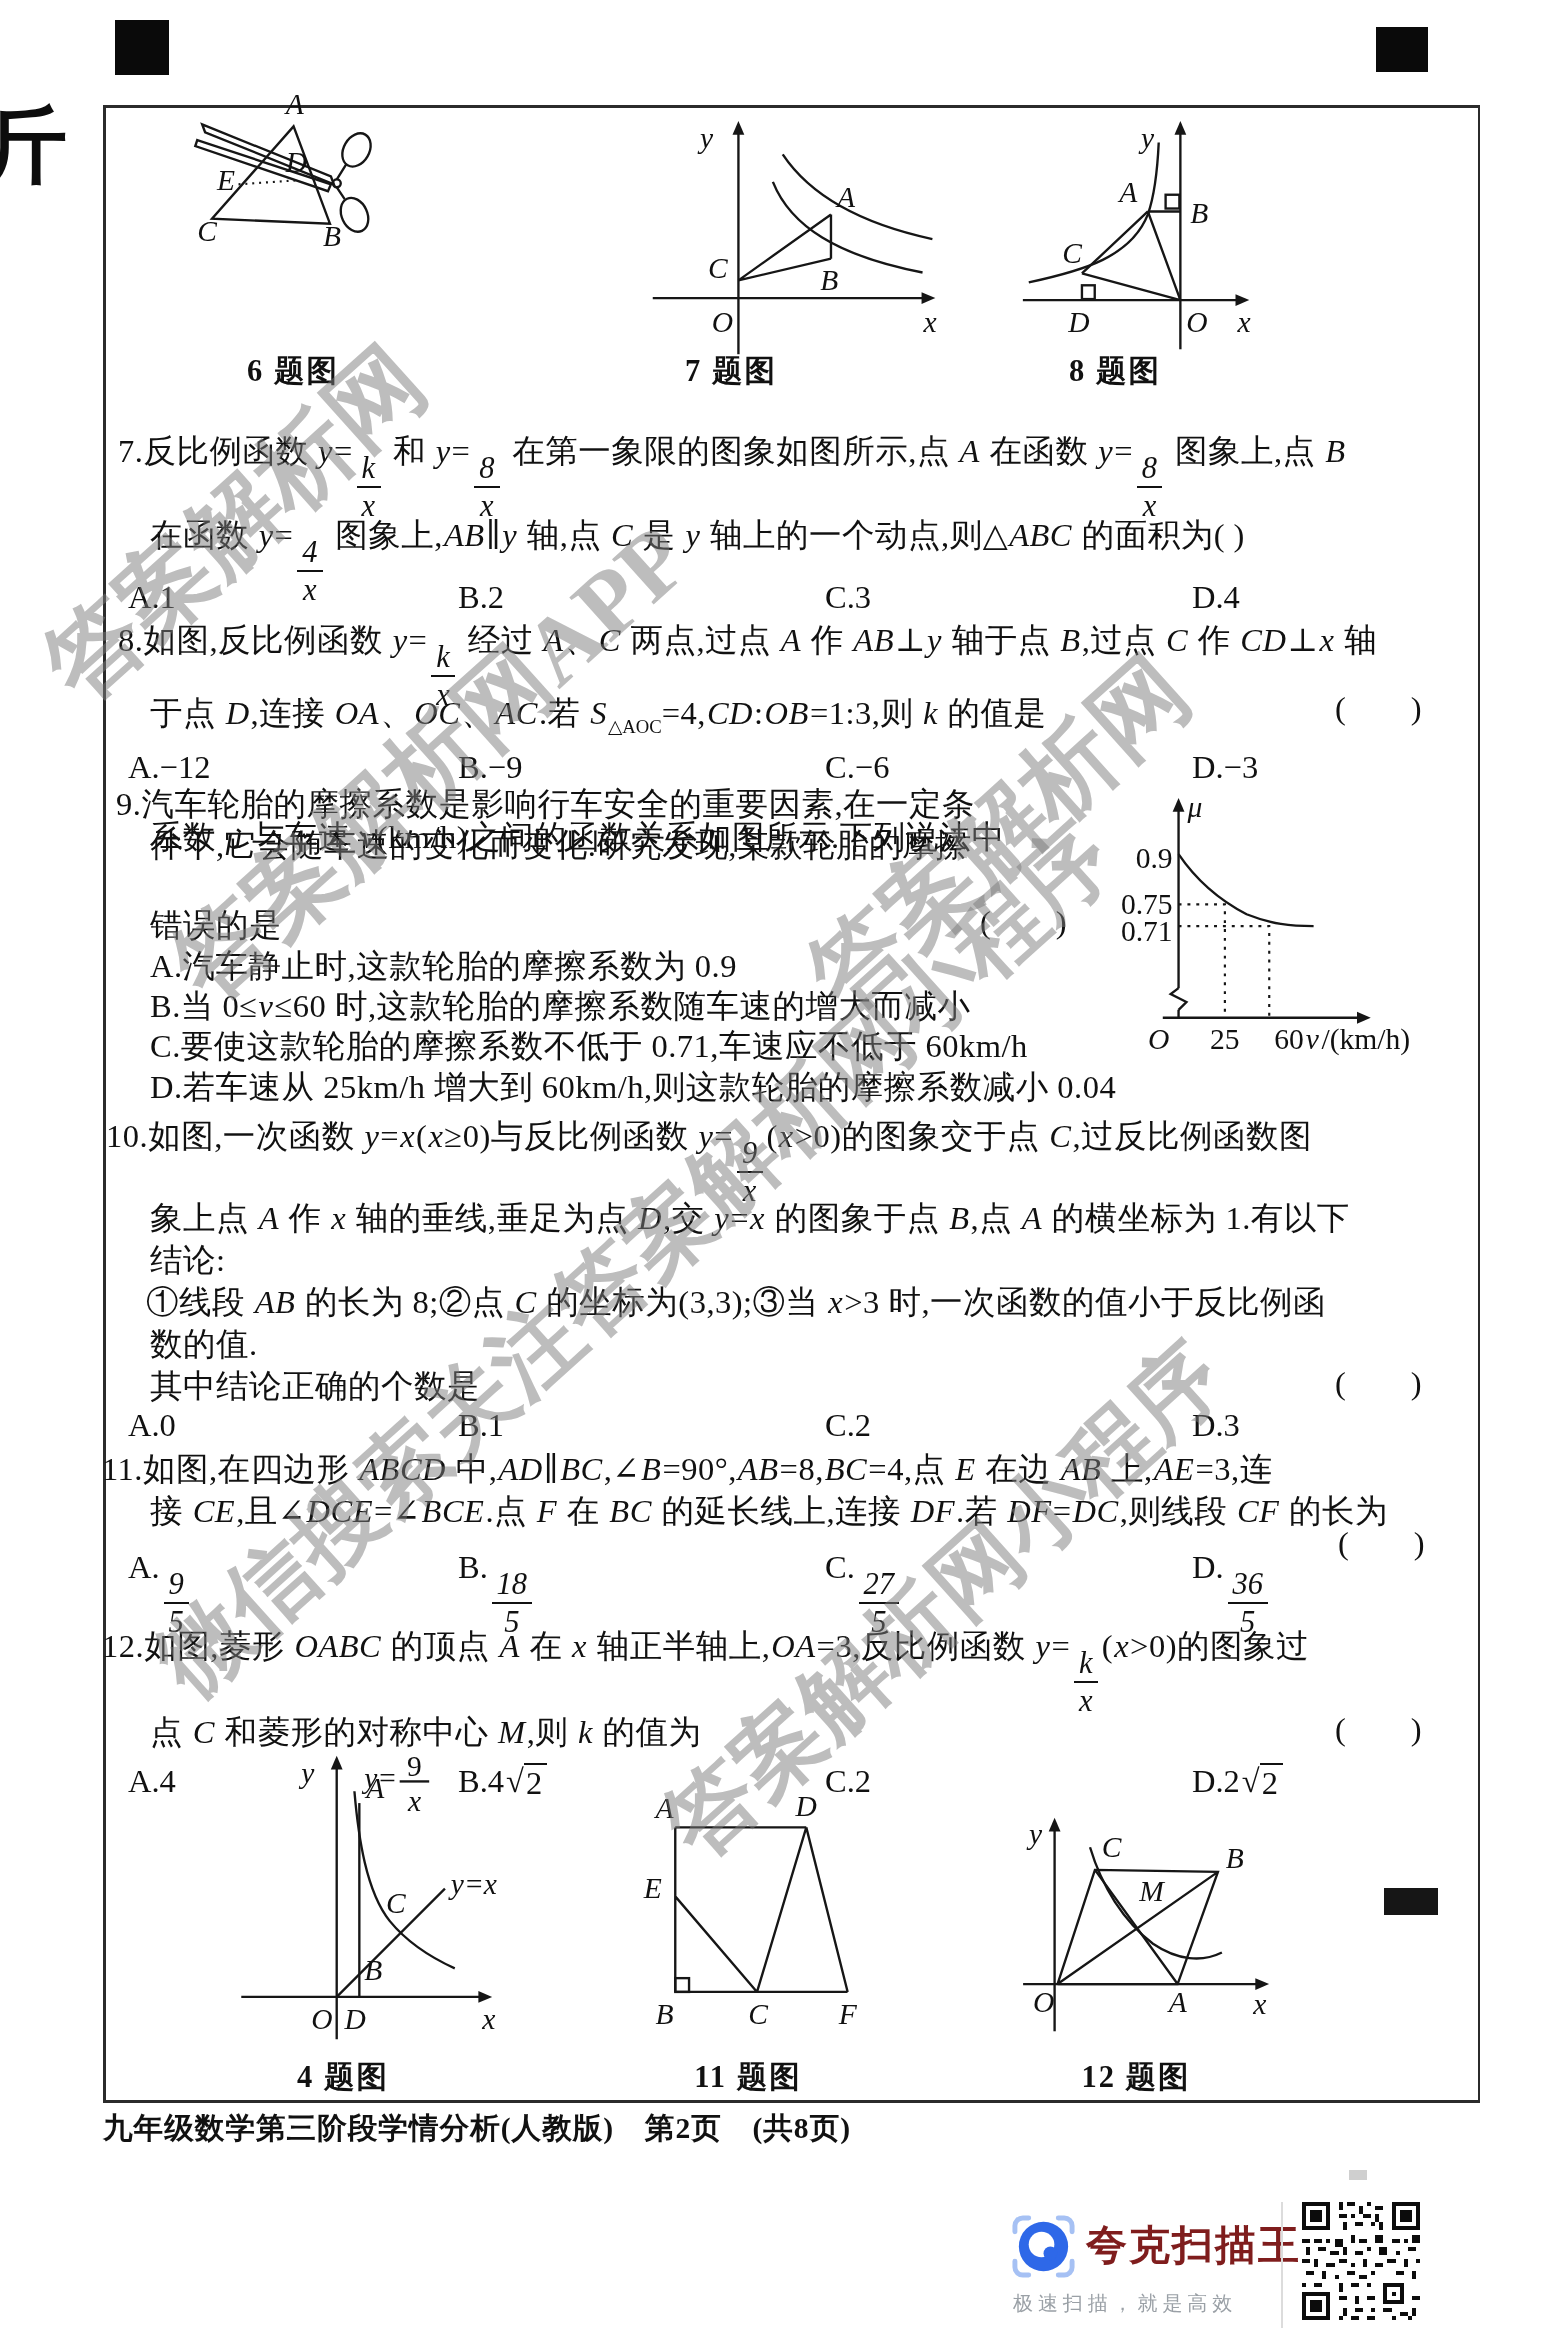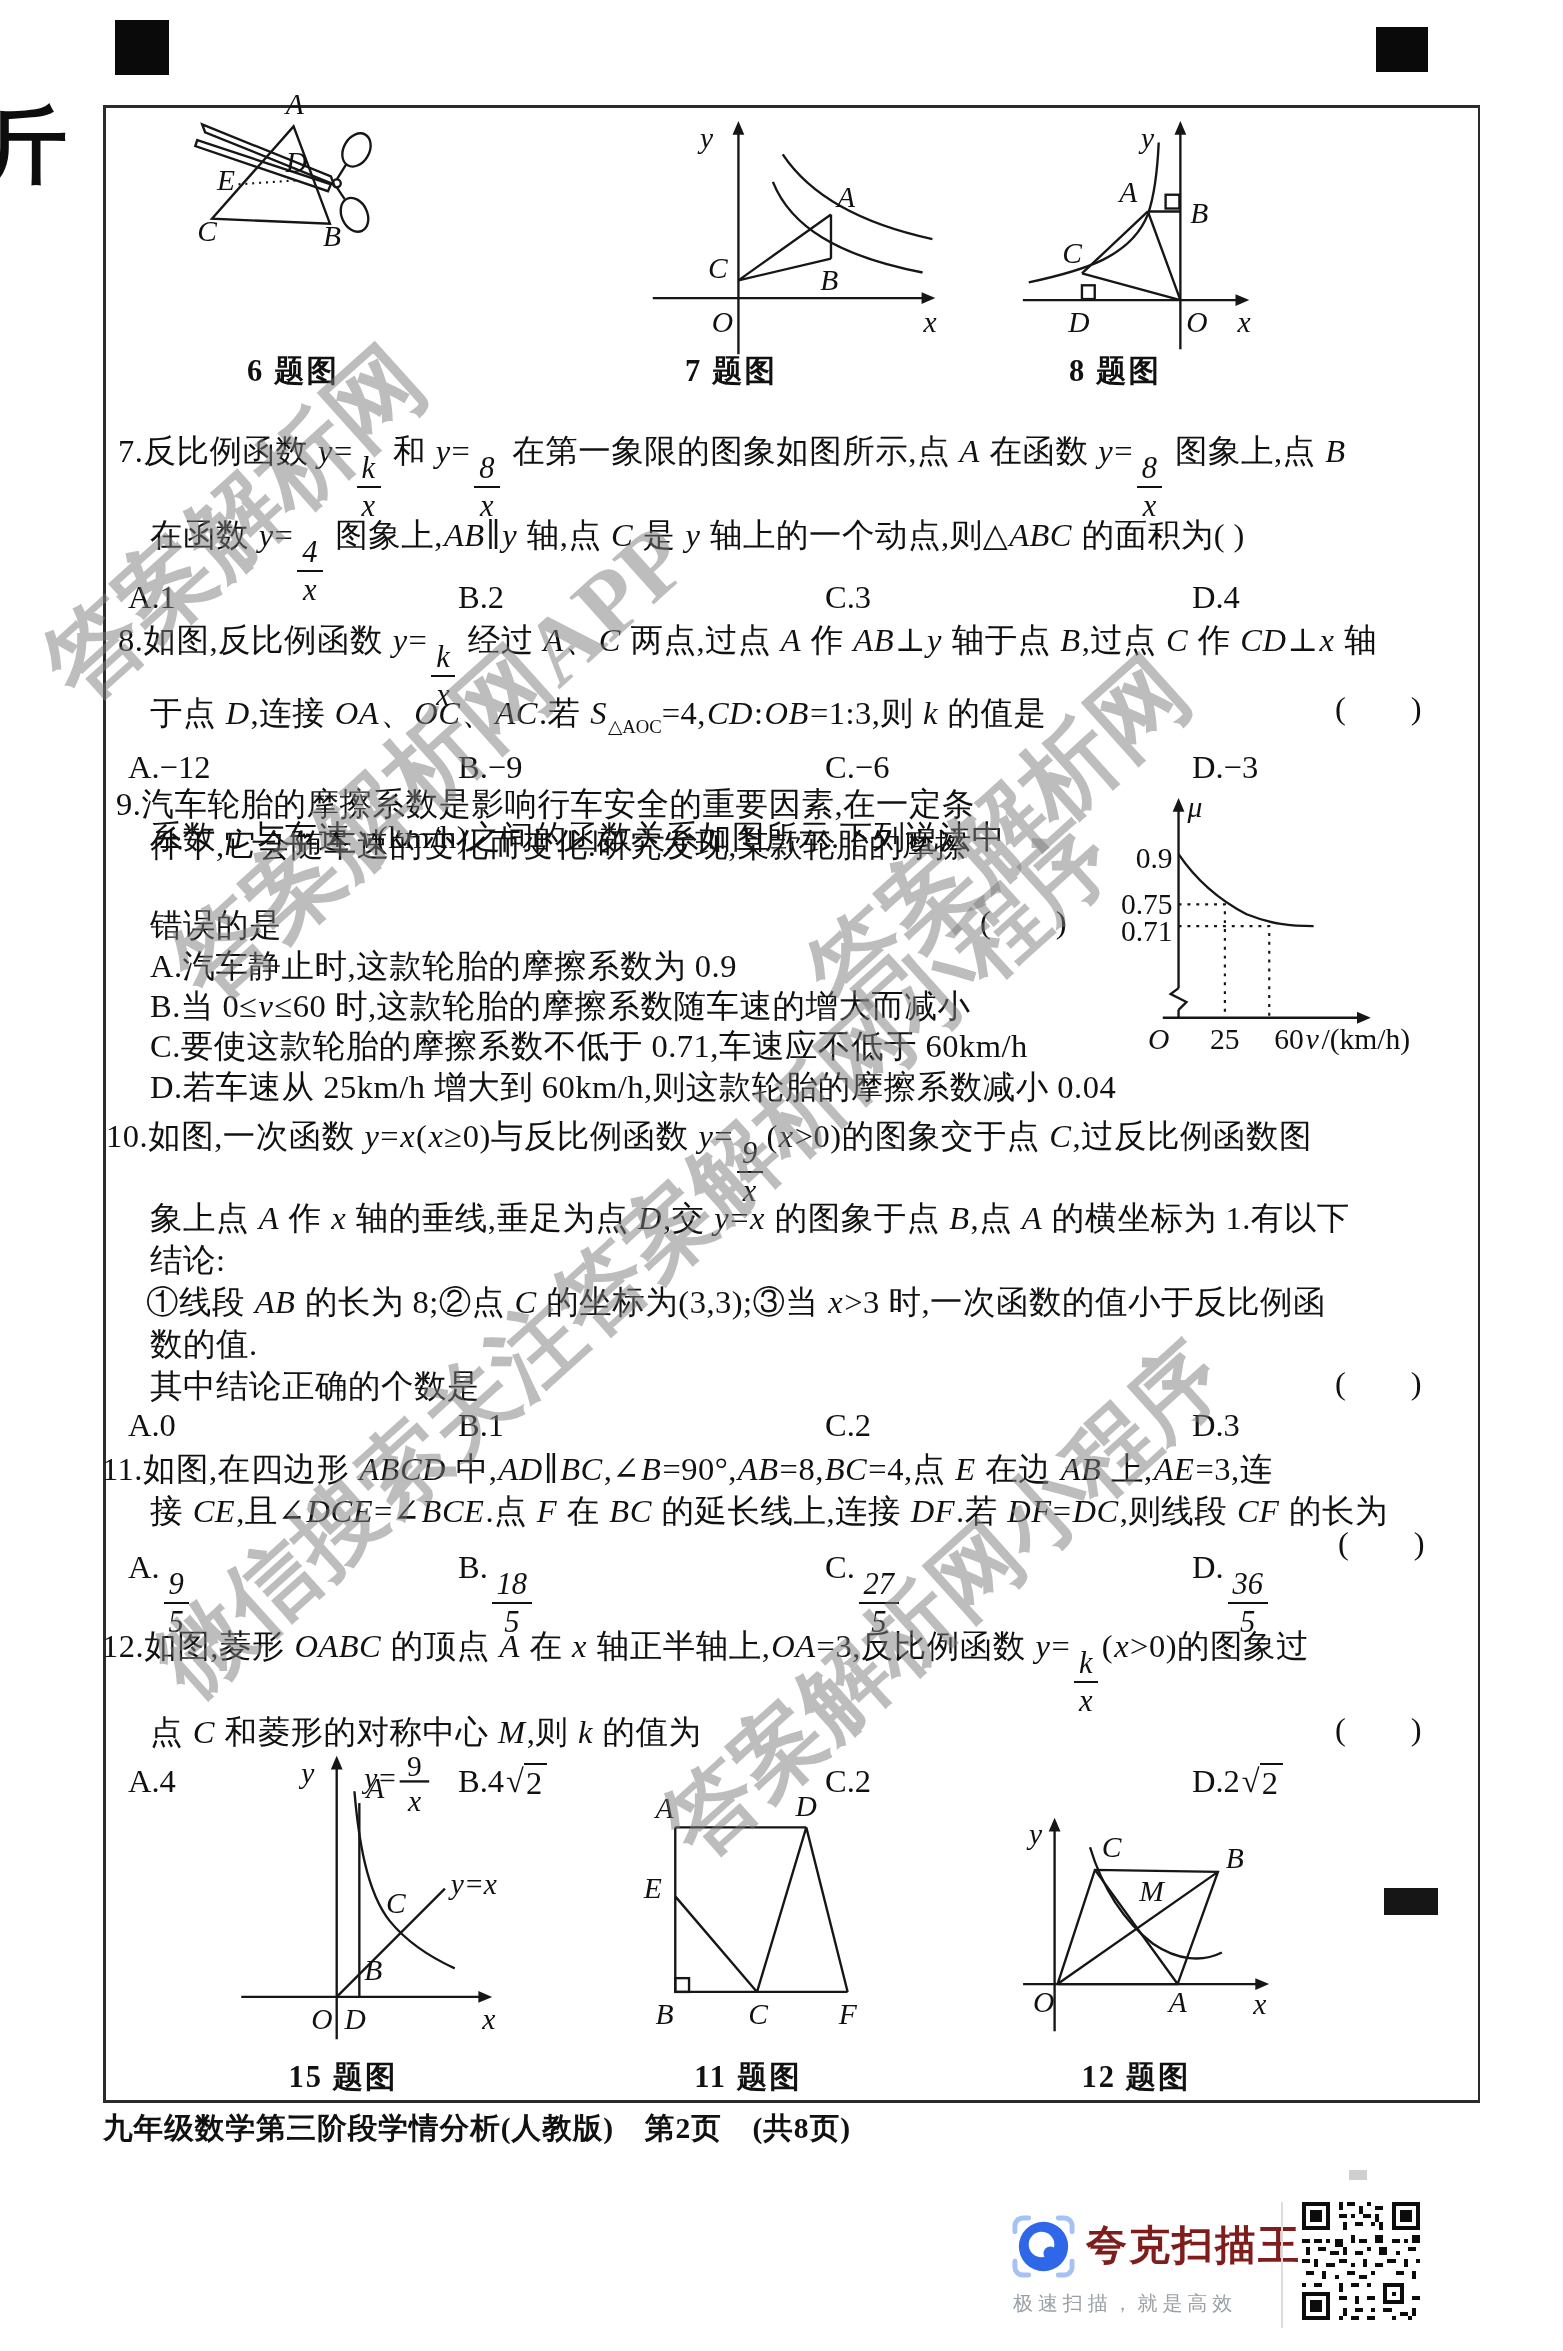--- a/index.html
+++ b/index.html
@@ -244,21 +244,21 @@
   <text x="170" y="45">y=</text>
   <text class="up" x="221" y="32" text-anchor="middle">9</text>
   <path class="st" d="M206,38 L236,38"></path>
   <text x="221" y="68" text-anchor="middle">x</text>
   <text x="258" y="152">y=x</text>
   <text x="172" y="55">A</text>
   <text x="170" y="240">B</text>
   <text x="192" y="172">C</text>
   <text x="150" y="290">D</text>
 </svg>
-<div class="caption" style="left:264px;top:2057px">15 题图</div>
+<div class="caption" style="left:264px;top:2057px">4 题图</div>
 
 <svg class="svgfig" style="left:626px;top:1788px" width="266" height="266" viewBox="0 0 270 270">
   <path class="st" d="M50,40 L183,40 M50,40 L50,207 M50,207 L225,207 M50,110 L133,207 M183,40 L133,207 M183,40 L225,207"></path>
   <rect class="st" x="50" y="193" width="14" height="14"></rect>
   <text x="30" y="30">A</text>
   <text x="172" y="28">D</text>
   <text x="18" y="112">E</text>
   <text x="30" y="240">B</text>
   <text x="124" y="240">C</text>
   <text x="216" y="240">F</text>

